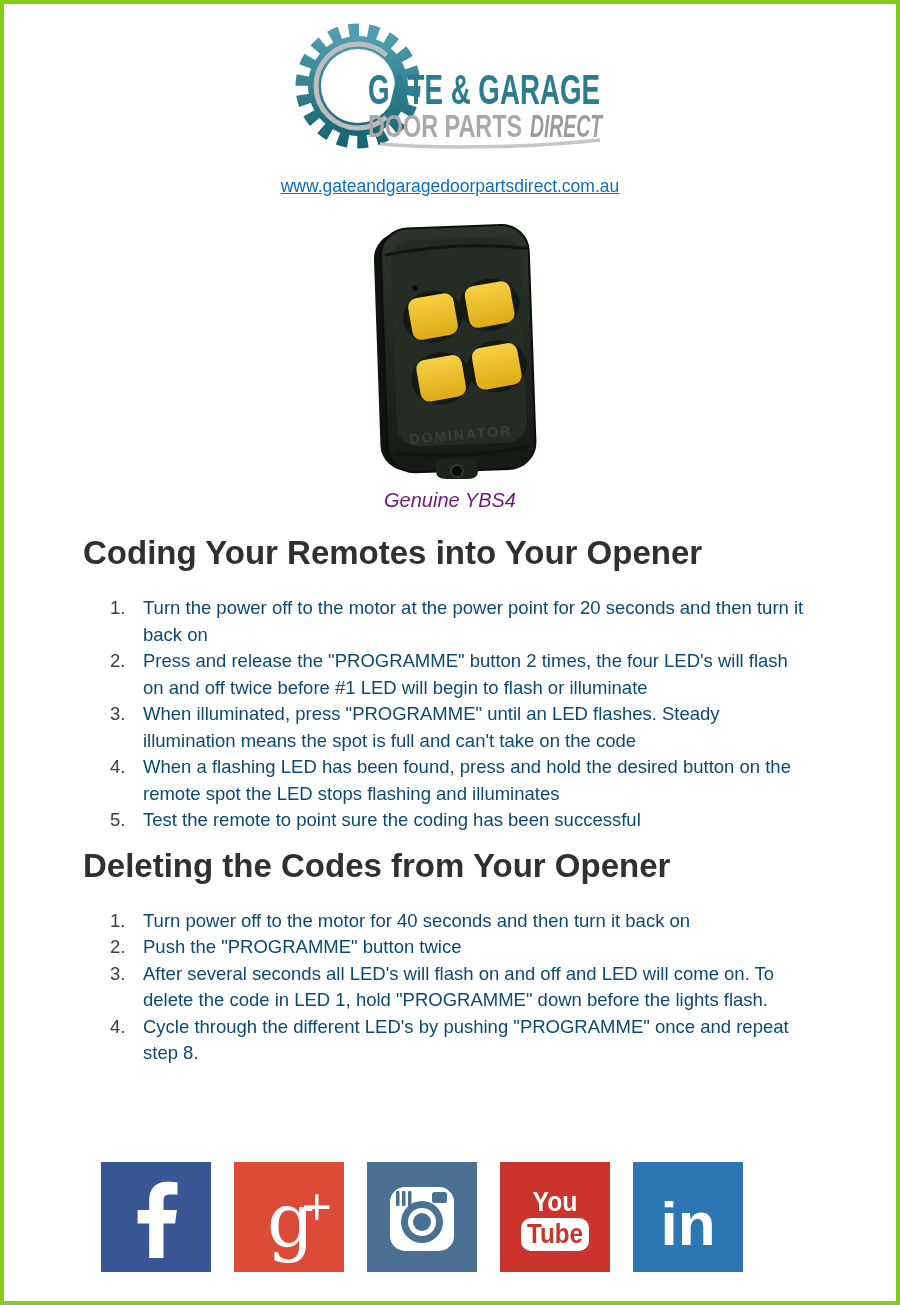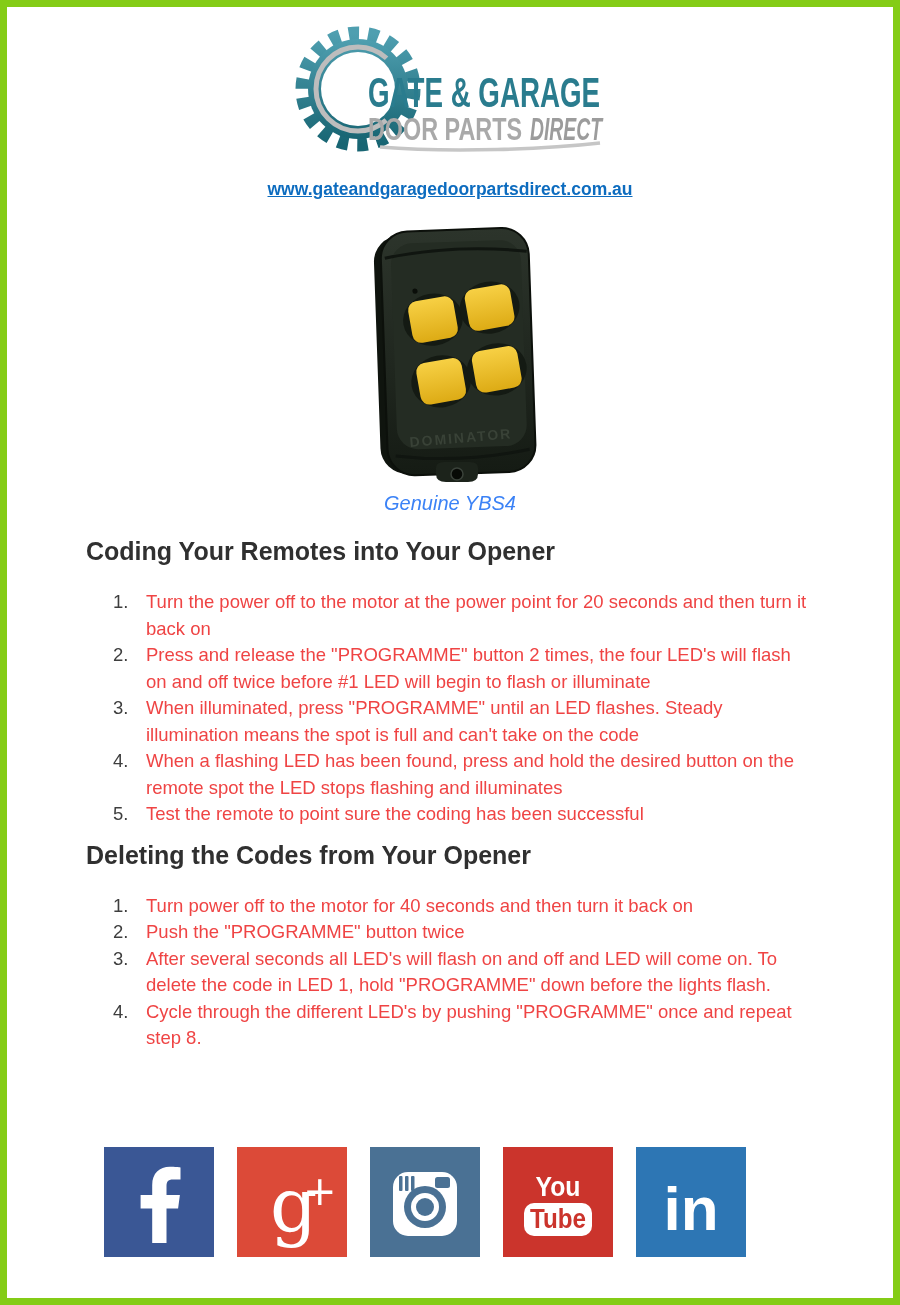--- a/index.html
+++ b/index.html
@@ -1,58 +1,58 @@
 <!DOCTYPE html>
 <html><head>
 <meta charset="utf-8">
 <style>
   * { margin: 0; padding: 0; box-sizing: border-box; }
   html, body { width: 900px; height: 1305px; background: #ffffff; }
   body { font-family: "Liberation Sans", sans-serif; overflow: hidden; }
   .page {
     width: 900px; height: 1305px;
-    border: 7px solid #84cc16;
+    border: 4px solid #84cc16;
     background: #ffffff;
   }
   .logo-wrap { width: 316px; margin: 18px auto 0; }
-  .links { text-align: center; margin-top: 6px; font-weight: bold; }
+  .links { text-align: center; margin-top: 6px; }
   .links a {
     display: block;
     color: #0d6cbf;
     text-decoration: underline;
     font-size: 17.5px;
     line-height: 24px;
   }
   .figure { width: 212px; margin: 17px auto 0; text-align: center; }
   .figure .caption {
     font-style: italic;
     font-size: 20px;
-    color: #3b82f6;
+    color: #701a75;
     margin-top: 2px;
   }
   h2.section-title {
-    font-size: 25px;
+    font-size: 33px;
     font-weight: 700;
     color: #303030;
     margin: 22px 80px 0 79px;
     letter-spacing: 0;
   }
   h2.section-title.second { margin-top: 13px; }
   ol.steps {
     list-style: none;
     counter-reset: item;
     margin: 23px 85px 0 139px;
     padding: 0;
   }
   ol.steps li {
     counter-increment: item;
     position: relative;
     font-size: 18.5px;
     line-height: 26.5px;
-    color: #ef4444;
+    color: #0c4a6e;
   }
   ol.steps li::before {
     content: counter(item) ".";
     position: absolute;
     left: -33px;
     color: #3e3e3e;
   }
   .social-row {
     display: flex;
     gap: 23px;

